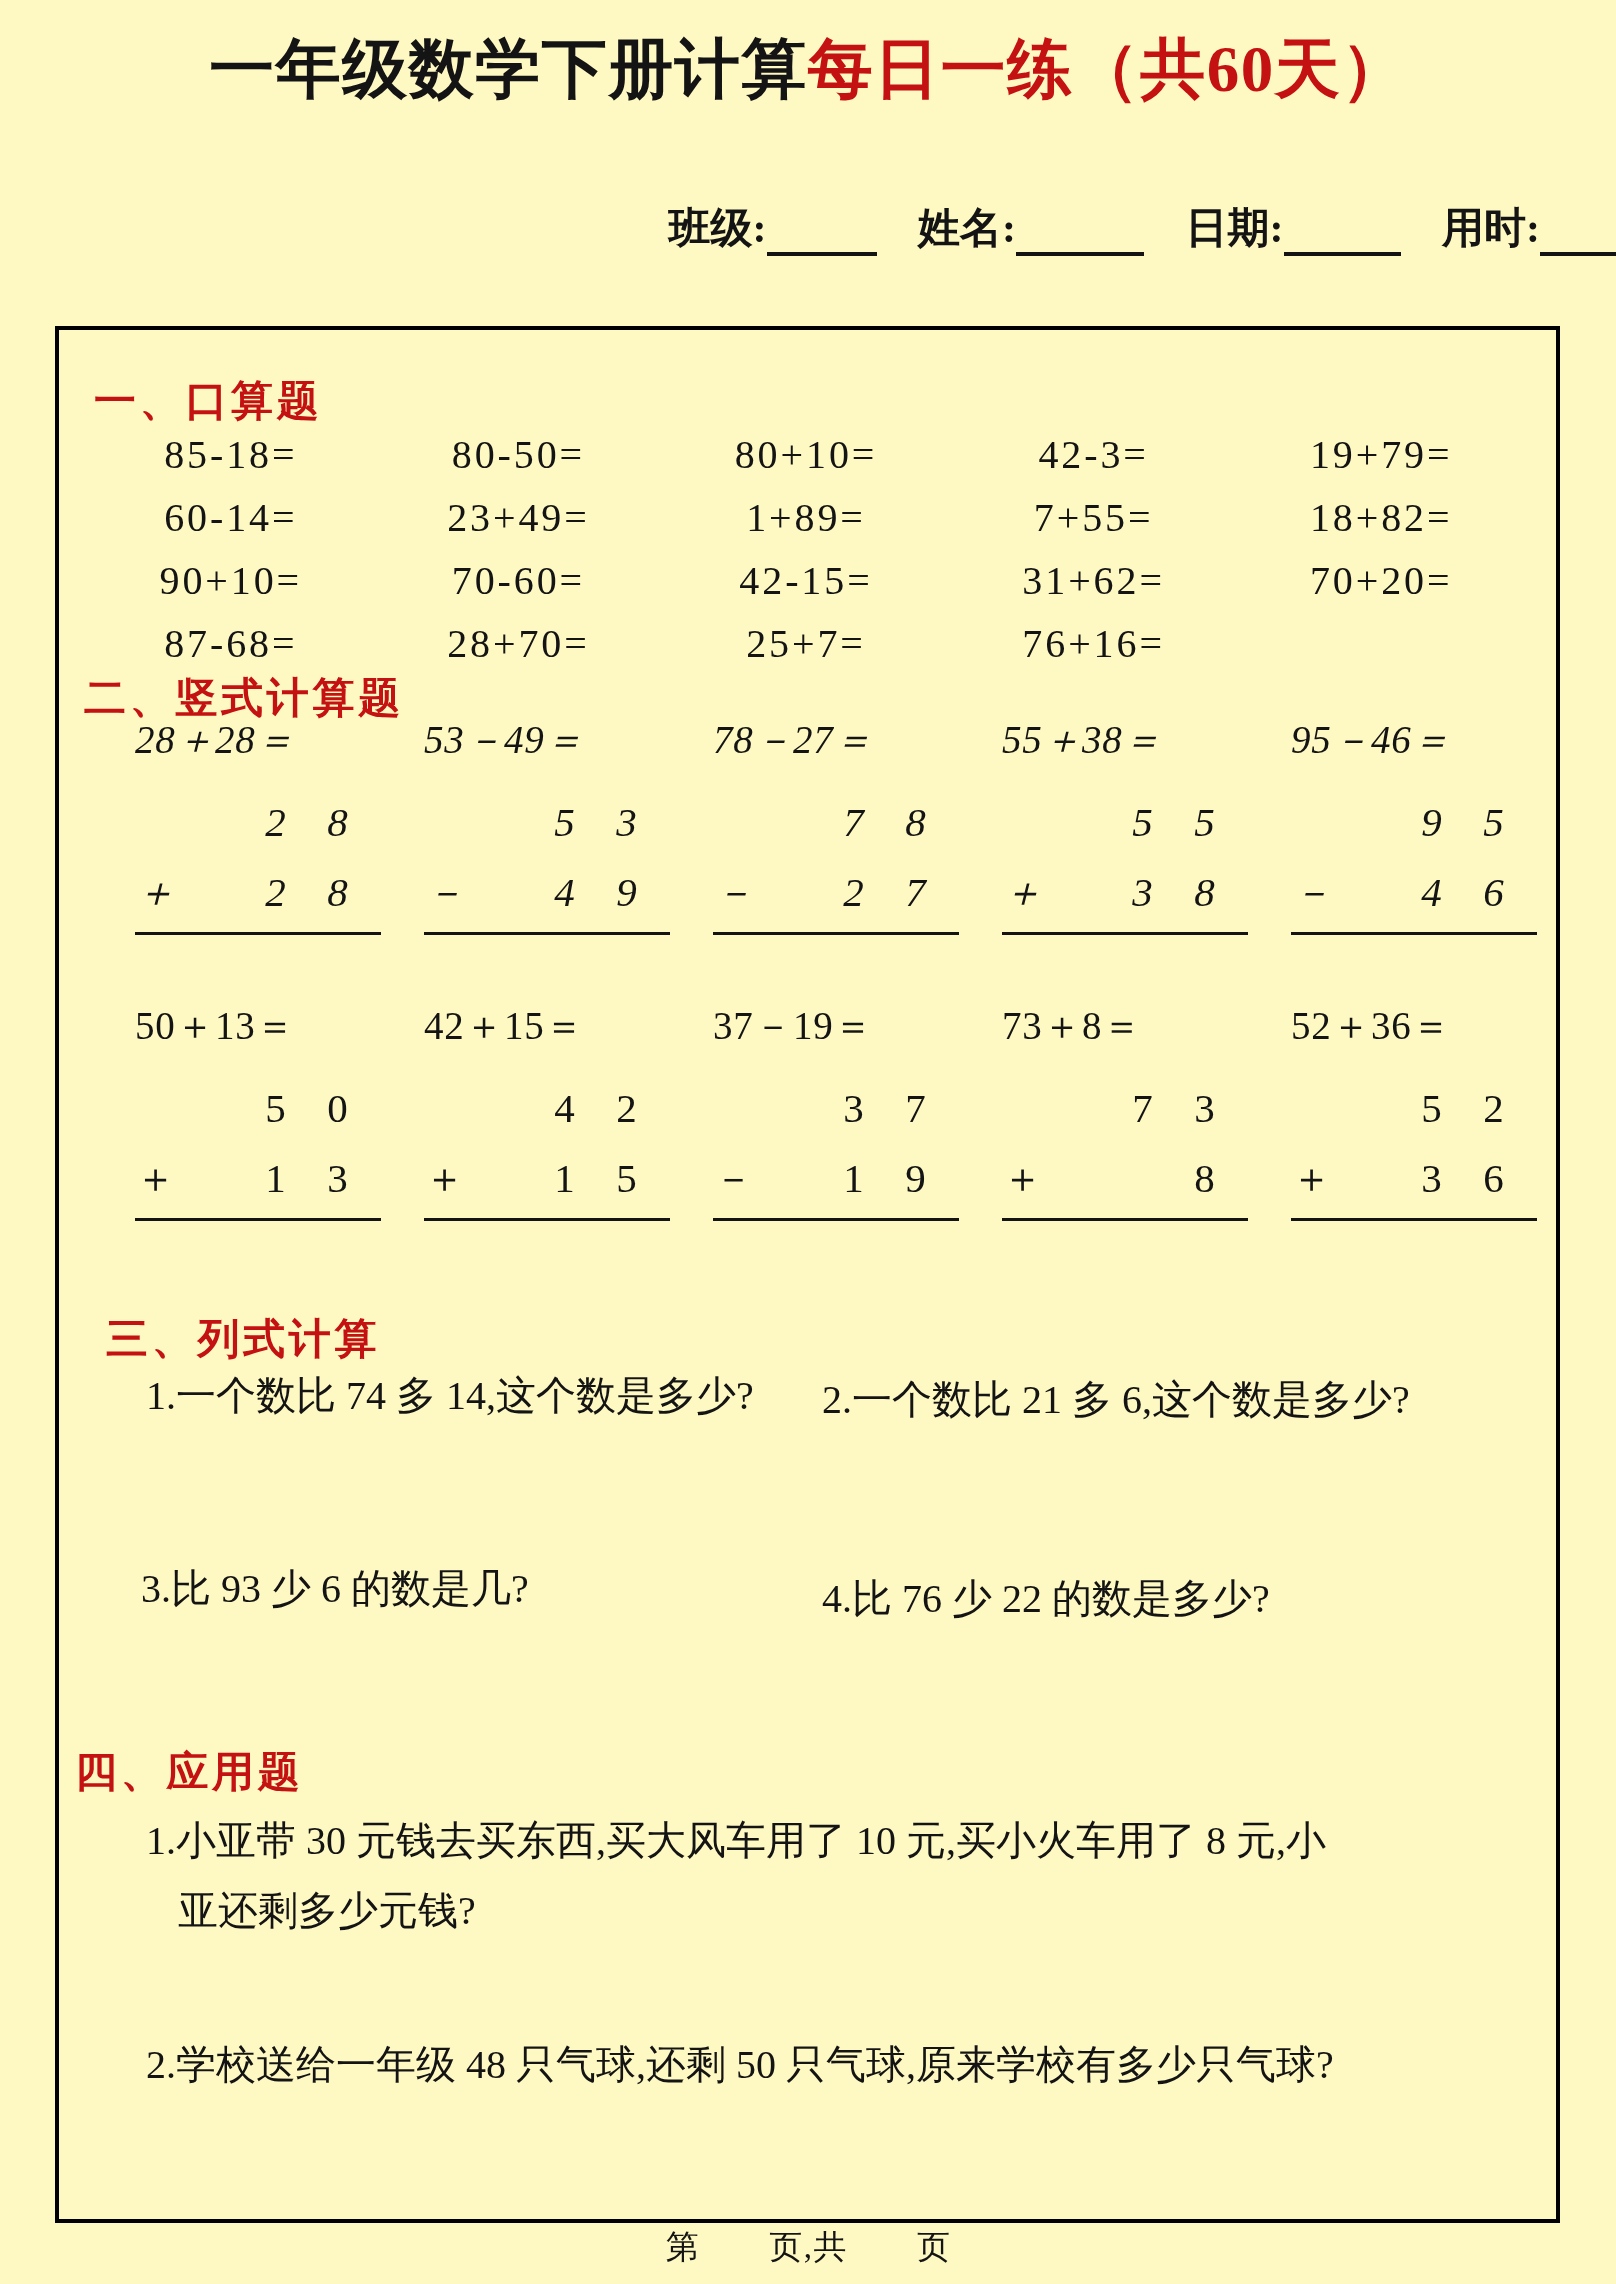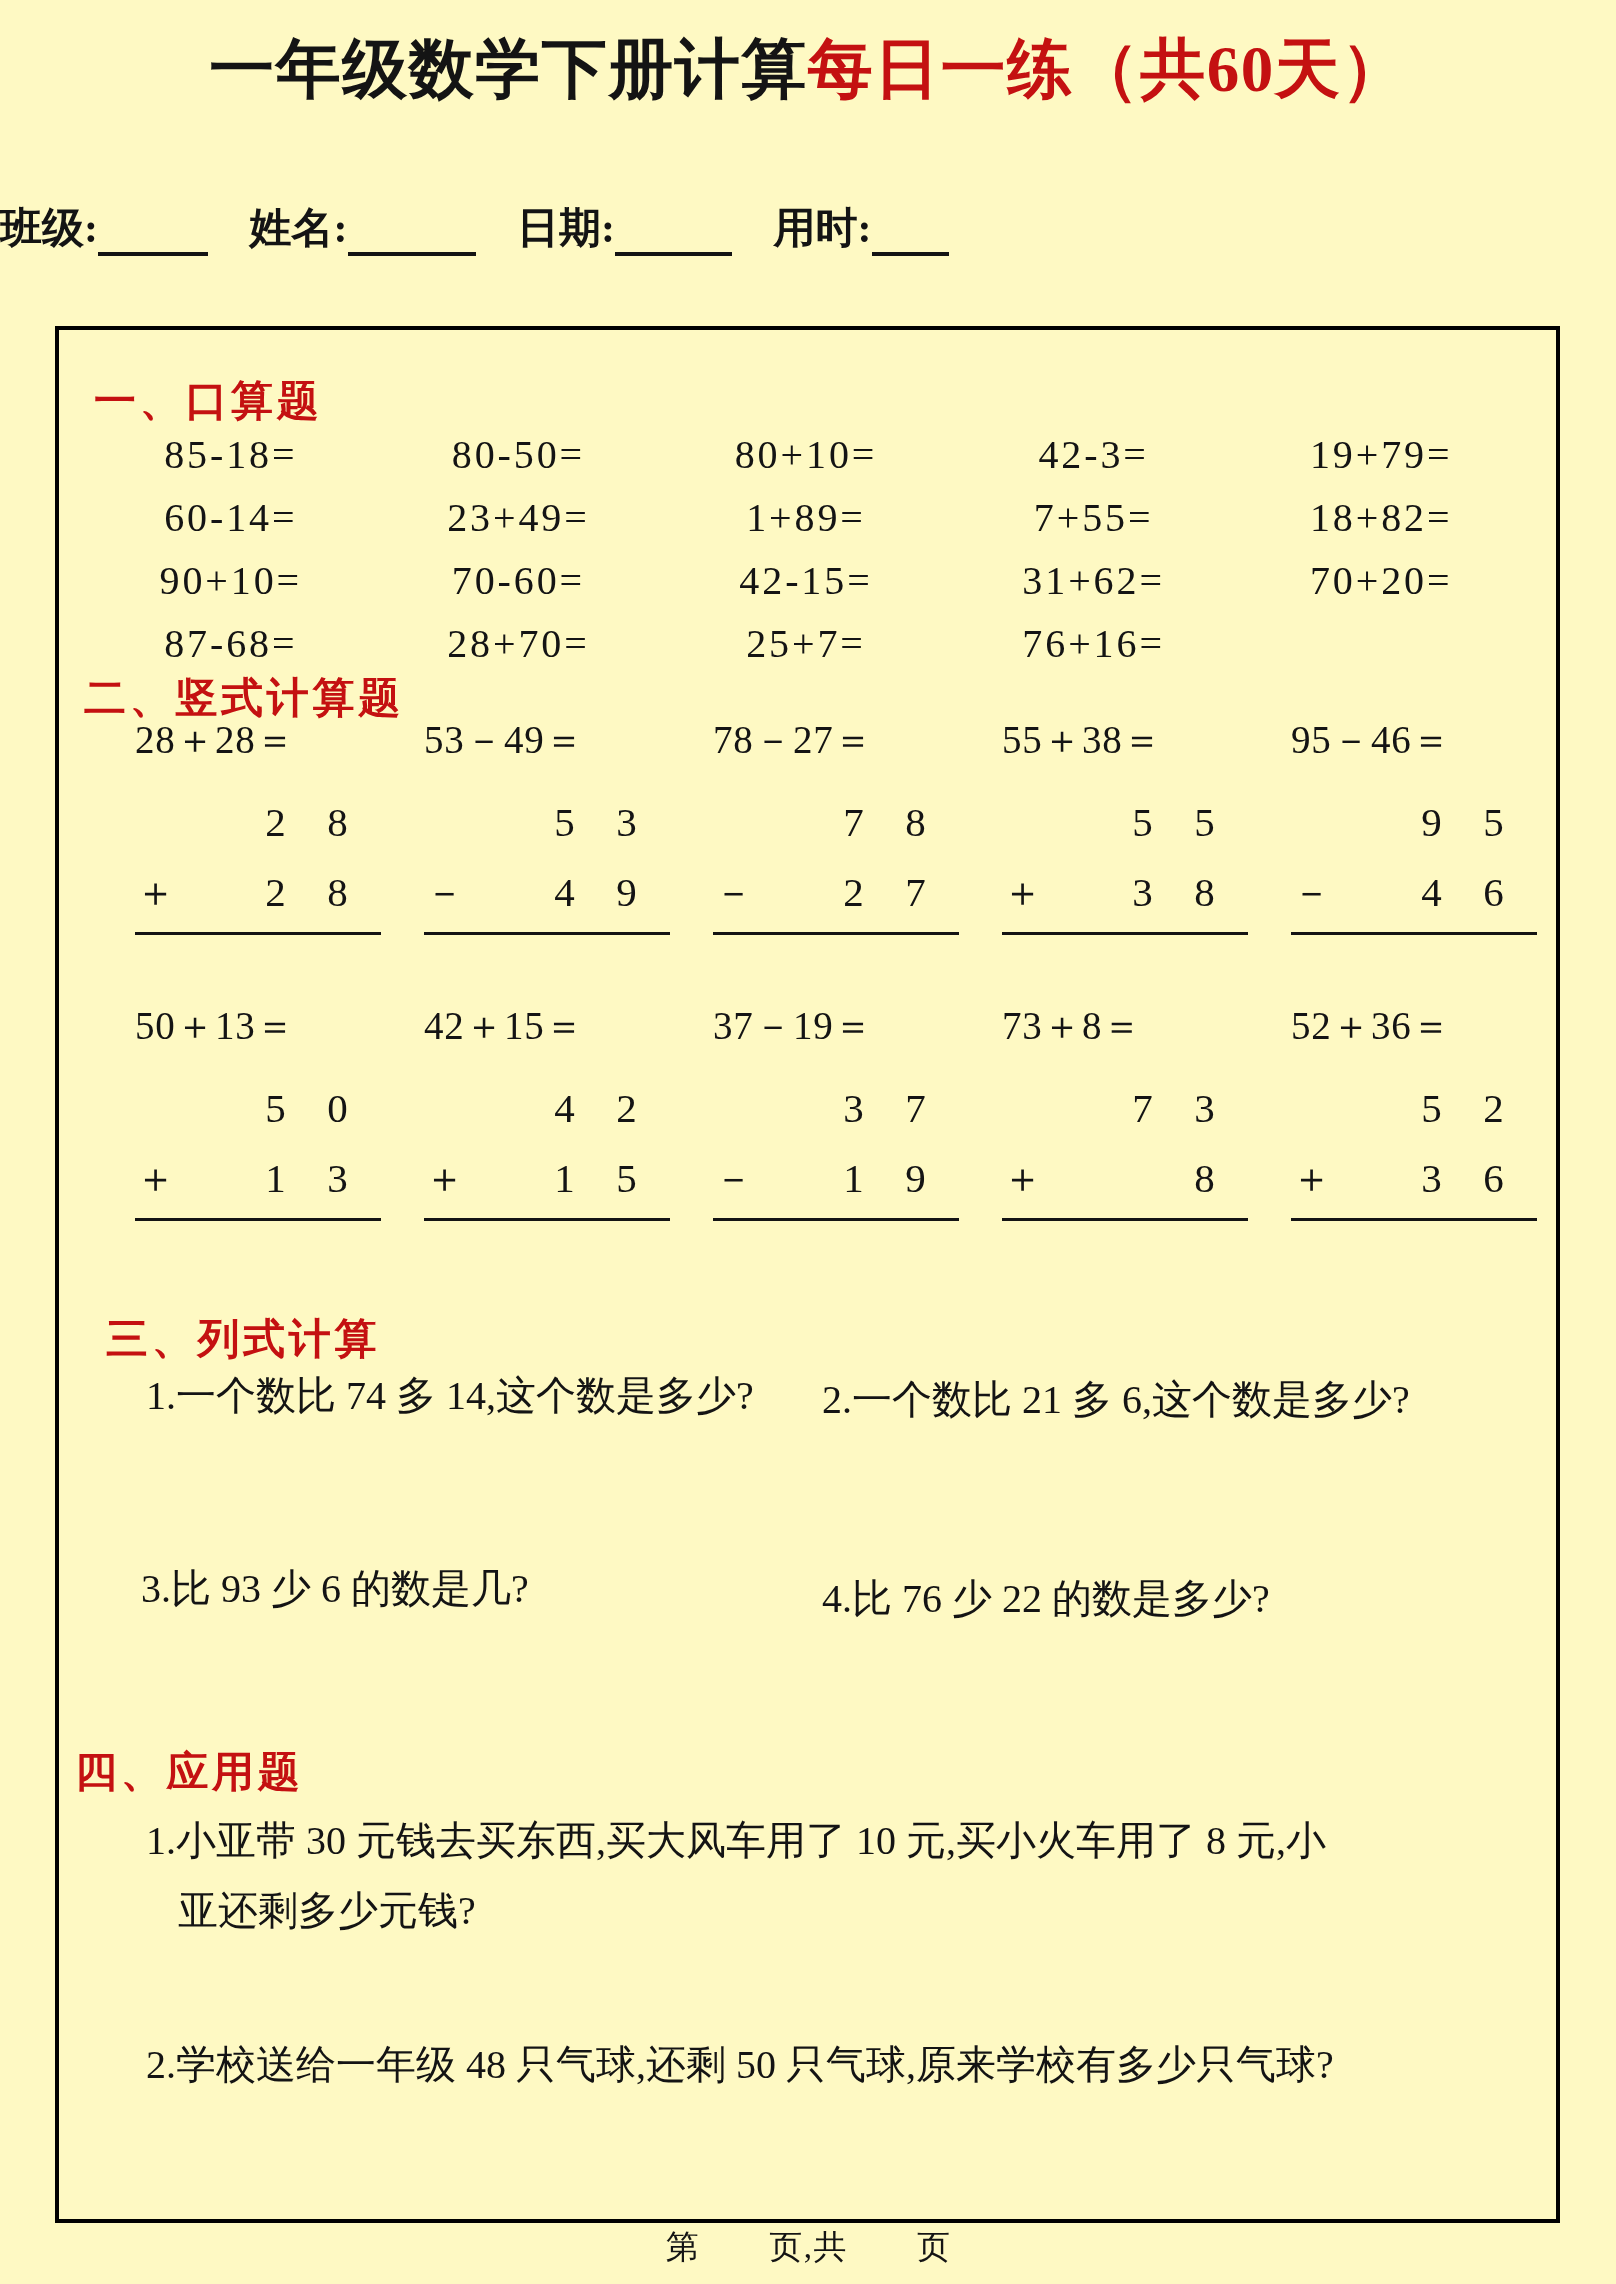--- a/index.html
+++ b/index.html
@@ -24,21 +24,21 @@
     font-size:65px;
     font-weight:bold;
     letter-spacing:1.5px;
     white-space:nowrap;
   }
   .title .red{color:var(--red);}
   
   .meta{
     position:absolute;
     top:200px;left:0;width:100%;
-    text-align:left;
+    text-align:right;
     font-size:42px;
     font-weight:bold;
     white-space:nowrap;
   }
   .meta .group{display:inline-block;margin-right:31px;}
   .meta .group:last-child{margin-right:0;}
   .meta .blank{
     display:inline-block;
     border-bottom:4.4px solid var(--ink);
     height:44px;
@@ -82,21 +82,21 @@
     white-space:nowrap;
   }
   
   .vrow{
     position:absolute;
     left:76px;
     width:1402px;
     display:flex;
     justify-content:space-between;
   }
-  #vrow-0{top:383px;}
+  #vrow-0{top:383px;font-style:italic;}
   #vrow-1{top:669px;}
   .vp{width:246px;}
   .vp-eq{
     font-size:39px;
     letter-spacing:0.7px;
     white-space:nowrap;
   }
   .vp-top{
     margin-top:31px;
     display:flex;

